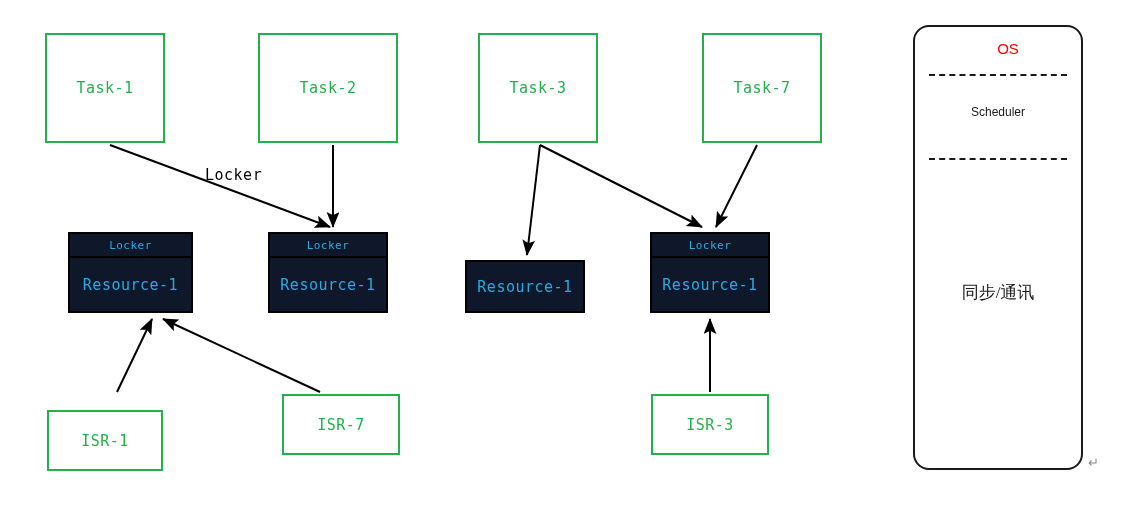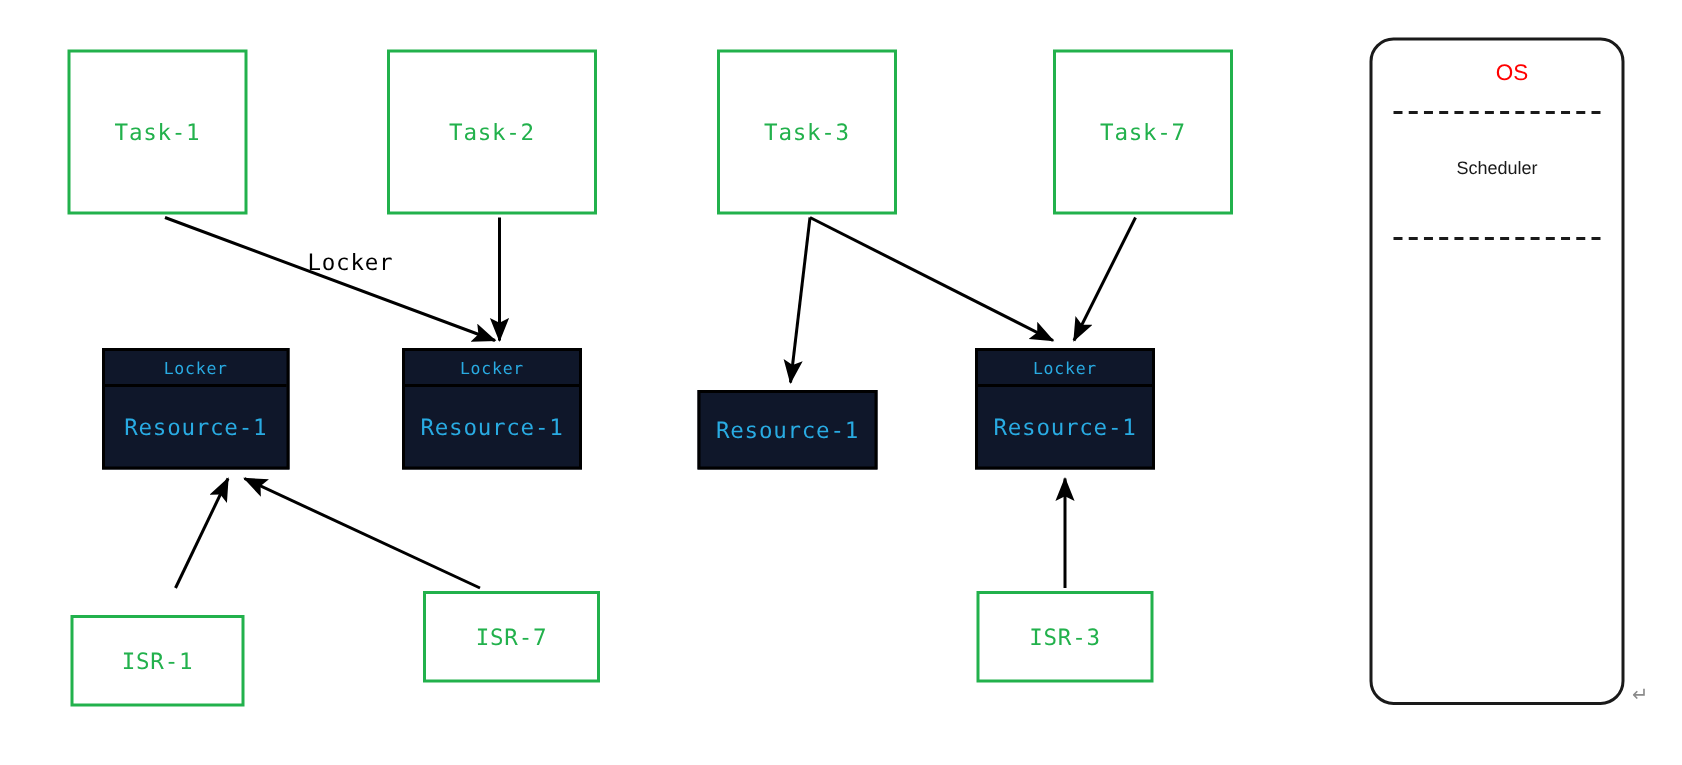--- a/index.html
+++ b/index.html
@@ -217,17 +217,18 @@
   </div>
   <div class="node isr-box" style="left:651px; top:394px; width:118px; height:61px;">
     <span>ISR-3</span>
   </div>
 
   <div class="os-panel" style="left:913px; top:25px; width:170px; height:445px;">
     <div class="os-title" style="top:13px;">OS</div>
     <div class="os-divider" style="left:14px; right:14px; top:47px;"></div>
     <div class="os-sched" style="top:78px;">Scheduler</div>
     <div class="os-divider" style="left:14px; right:14px; top:131px;"></div>
+    <div class="os-sync" style="top:254px;">同步/通讯</div>
   </div>
 
   <div class="pilcrow" style="left:1088px; top:455px;">↵</div>
 
 </div>
 
 </body></html>

